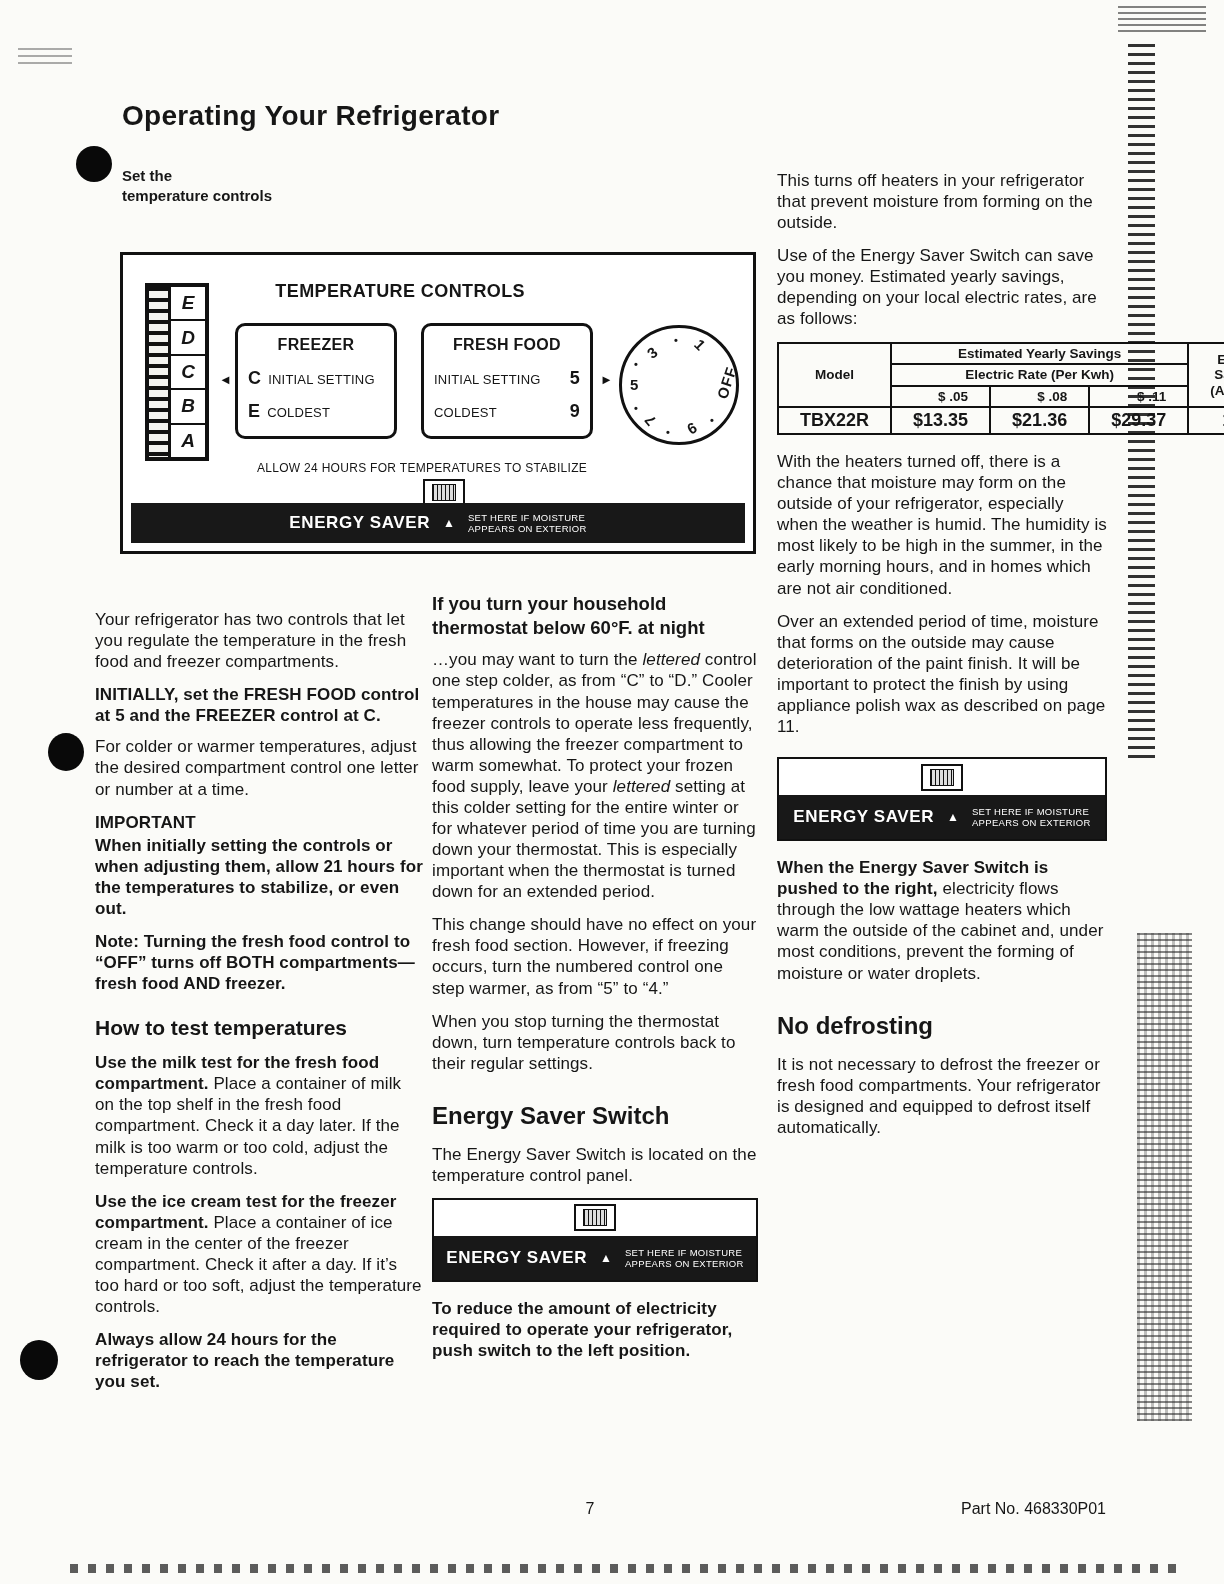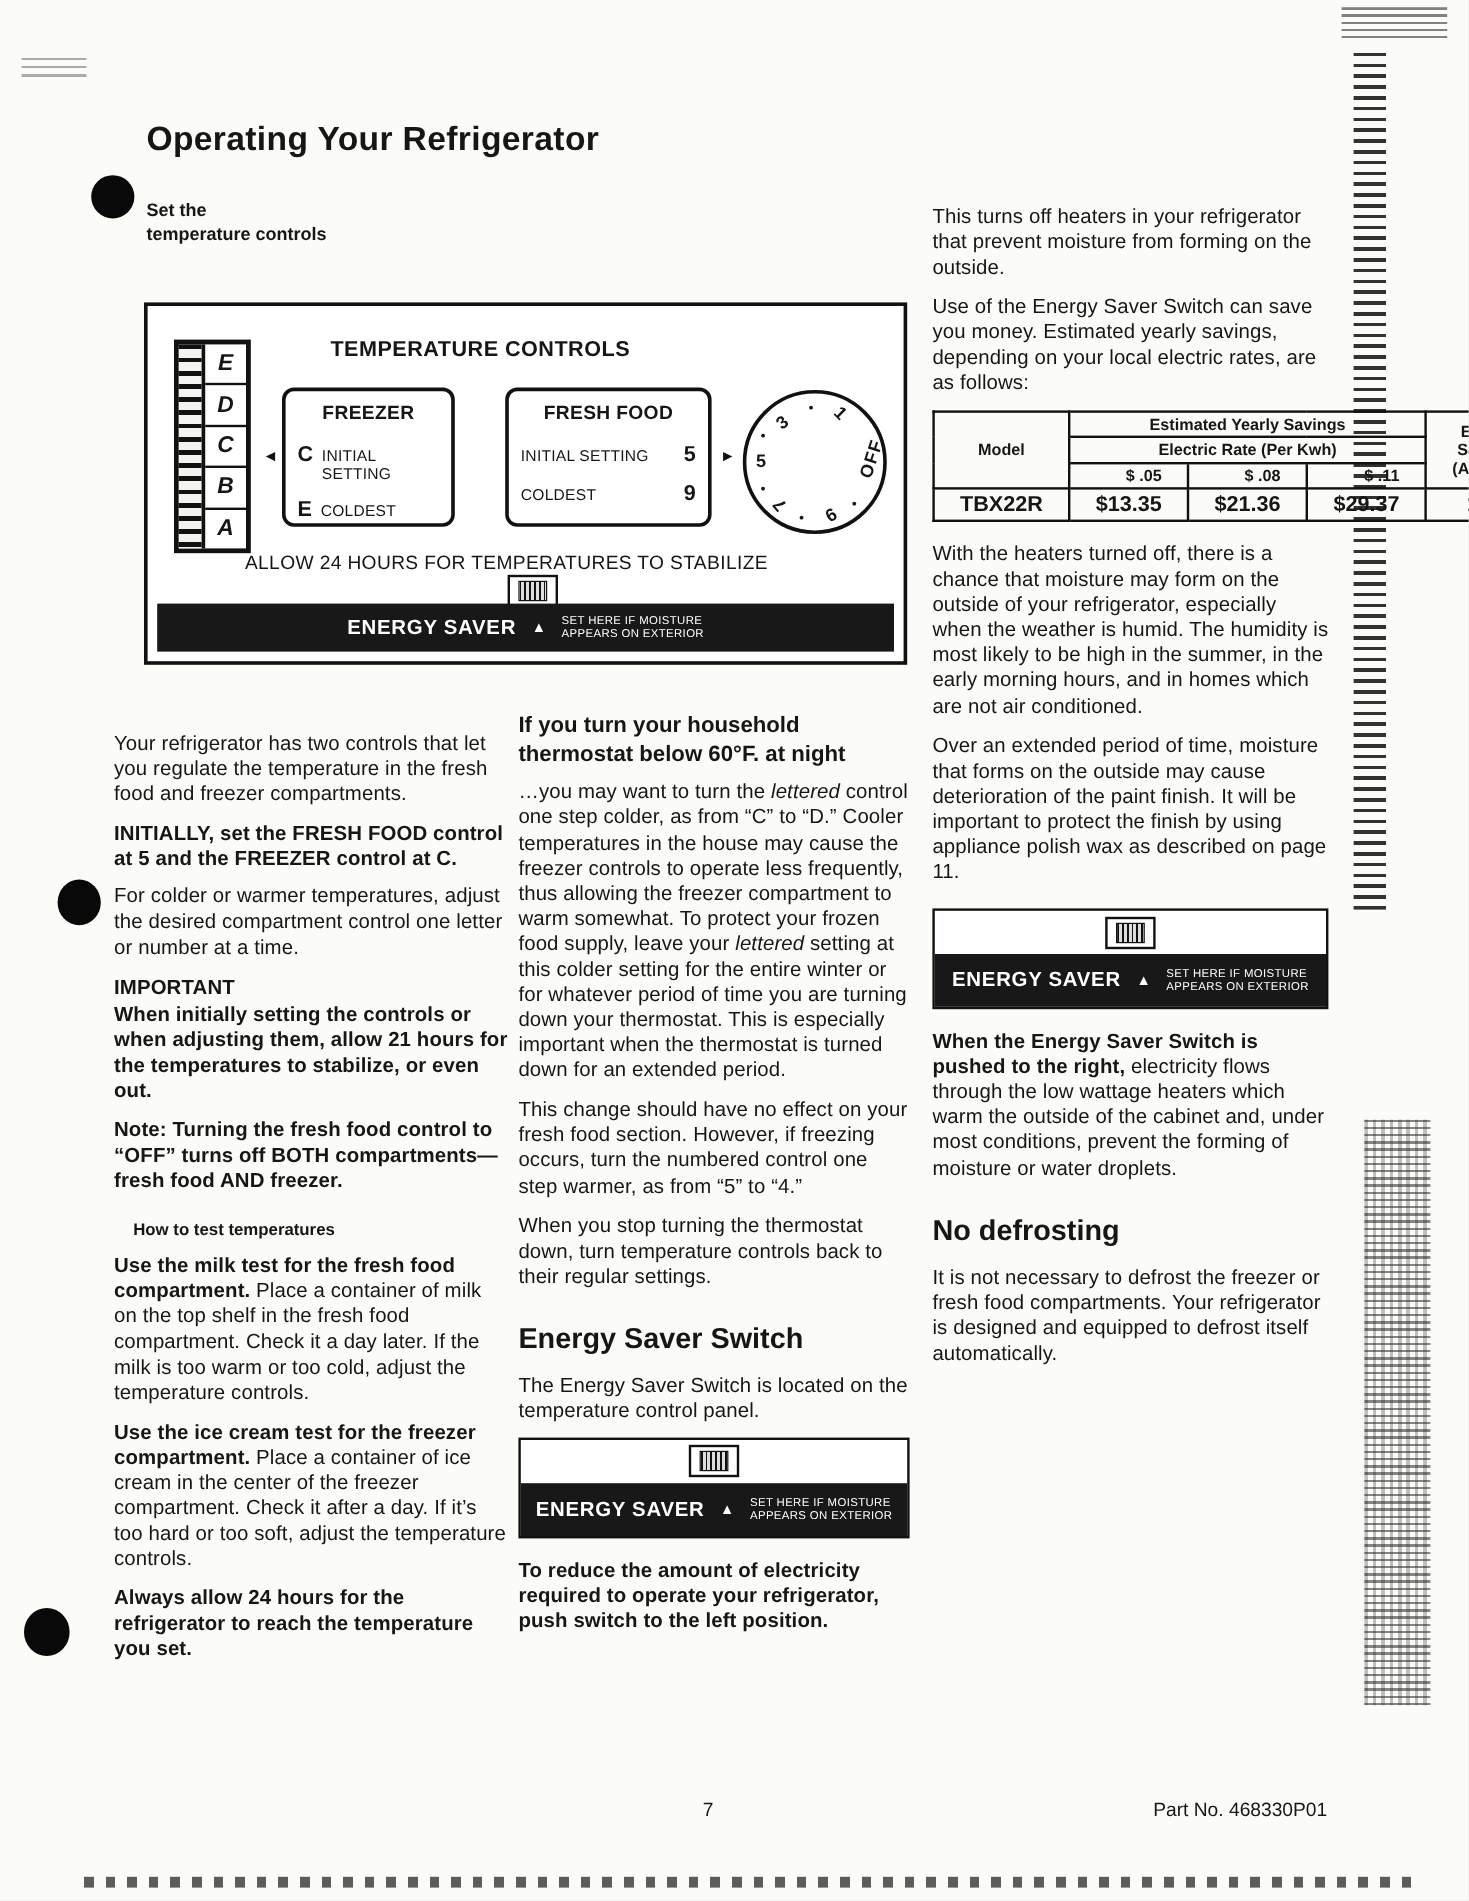--- a/index.html
+++ b/index.html
@@ -18,21 +18,21 @@
   .section-heading { position:absolute; left:122px; top:166px; font-size:15px; font-weight:bold; line-height:1.32; }
   
   .panel { position:absolute; left:120px; top:252px; width:636px; height:302px; border:3px solid #111; background:#fff; }
   .panel-title { position:absolute; top:26px; left:0; width:88%; text-align:center; font-weight:bold; font-size:18px; letter-spacing:.4px; }
   .vdial { position:absolute; left:22px; top:28px; width:64px; height:178px; border:4px solid #111; background:#fff; display:flex; }
   .vdial-track { width:22px; border-right:3px solid #111; background:repeating-linear-gradient(180deg,#111 0 4px,#f3f3f0 4px 11px); }
   .vdial-letters { flex:1; display:flex; flex-direction:column; }
   .vdial-letters .dl { flex:1; display:flex; align-items:center; justify-content:center; font-weight:bold; font-style:italic; font-size:19px; border-bottom:2px solid #111; }
   .vdial-letters .dl:last-child { border-bottom:none; }
   .ctrl-box { position:absolute; top:68px; border:3px solid #111; border-radius:10px; background:#fff; padding:10px 10px 8px; }
-  .freezer-box { left:112px; width:144px; height:116px; }
+  .freezer-box { left:112px; width:162px; height:116px; }
   .freshfood-box { left:298px; width:172px; height:116px; }
   .box-title { text-align:center; font-weight:bold; font-size:16px; margin-bottom:14px; letter-spacing:.3px; }
   .box-row { display:flex; align-items:baseline; gap:7px; font-size:13px; margin-bottom:12px; letter-spacing:.2px; }
   .box-row .big { font-size:18px; font-weight:bold; }
   .box-row.spread { justify-content:space-between; }
   .arrow-glyph { position:absolute; font-size:13px; color:#111; }
   .arrow-left-pos { left:96px; top:117px; }
   .arrow-right-pos { left:477px; top:117px; }
   .round-dial { position:absolute; left:496px; top:70px; width:120px; height:120px; border:3px solid #111; border-radius:50%; background:#fff; }
   .round-dial span { position:absolute; font-weight:bold; font-size:15px; }
@@ -41,21 +41,21 @@
   .rd-5 { left:8px;  top:48px; }
   .rd-7 { left:24px; top:84px; transform:rotate(-130deg); }
   .rd-9 { left:66px; top:92px; transform:rotate(150deg); }
   .rd-off { left:88px; top:46px; transform:rotate(-72deg); font-size:13px; letter-spacing:1px; }
   .rd-dot { font-size:11px !important; }
   .rd-d1 { left:52px; top:6px; }
   .rd-d2 { left:12px; top:30px; }
   .rd-d3 { left:12px; top:74px; }
   .rd-d4 { left:44px; top:98px; }
   .rd-d5 { left:88px; top:86px; }
-  .stabilize-note { position:absolute; left:16px; top:206px; width:566px; text-align:center; font-size:16px; letter-spacing:.3px; }
+  .stabilize-note { position:absolute; left:16px; top:206px; width:566px; text-align:center; font-size:12px; letter-spacing:.3px; }
   .switch-icon { width:42px; height:27px; border:2px solid #111; background:#fff; display:flex; align-items:center; justify-content:center; }
   .switch-hatch { width:24px; height:17px; border:1px solid #111; background:repeating-linear-gradient(90deg,#111 0 1.5px,#ddd 1.5px 4px); }
   .panel-switch { position:absolute; left:300px; top:224px; }
   .panel-bar { position:absolute; left:8px; right:8px; bottom:8px; height:40px; }
   
   .es-bar { background:#181818; color:#fff; height:100%; display:flex; align-items:center; justify-content:center; gap:13px; }
   .es-label { font-weight:bold; font-size:17px; letter-spacing:.6px; white-space:nowrap; }
   .es-arrow { font-size:12px; }
   .es-note { font-size:9.5px; line-height:1.2; letter-spacing:.3px; }
   .es-note span { display:block; }
@@ -63,21 +63,21 @@
   .es-graphic .es-top { height:36px; display:flex; align-items:center; justify-content:center; }
   .es-graphic .es-black { height:44px; }
   
   .col { position:absolute; }
   .col-left  { left:95px;  top:609px; width:328px; }
   .col-mid   { left:432px; top:592px; width:326px; }
   .col-right { left:777px; top:170px; width:330px; }
   .col p { font-size:17px; line-height:1.24; margin-bottom:12px; letter-spacing:.1px; }
   .bold { font-weight:bold; }
   .ital { font-style:italic; }
-  .sub-heading { font-size:14px; font-weight:bold; margin:22px 16px 12px; }
+  .sub-heading { font-size:21px; font-weight:bold; margin:22px 0 12px; }
   .big-heading { font-size:24px; font-weight:bold; margin:28px 0 14px; }
   .mid-heading { font-size:18.5px; font-weight:bold; line-height:1.28; margin-bottom:10px; }
   .tight { margin-bottom:2px !important; }
   
   .savings-table { border-collapse:collapse; font-size:13.5px; font-weight:bold; margin:6px 0 16px; }
   .savings-table td { border:2px solid #111; text-align:center; padding:2px 21px; line-height:1.15; }
   .savings-table .w-model { width:60px; }
   .savings-table .w-rate { width:64px;text-align:right; }
   .savings-table .w-energy { width:76px; }
   .savings-table .data-row td { height:27px; font-size:18px;border-radius:10px; }

